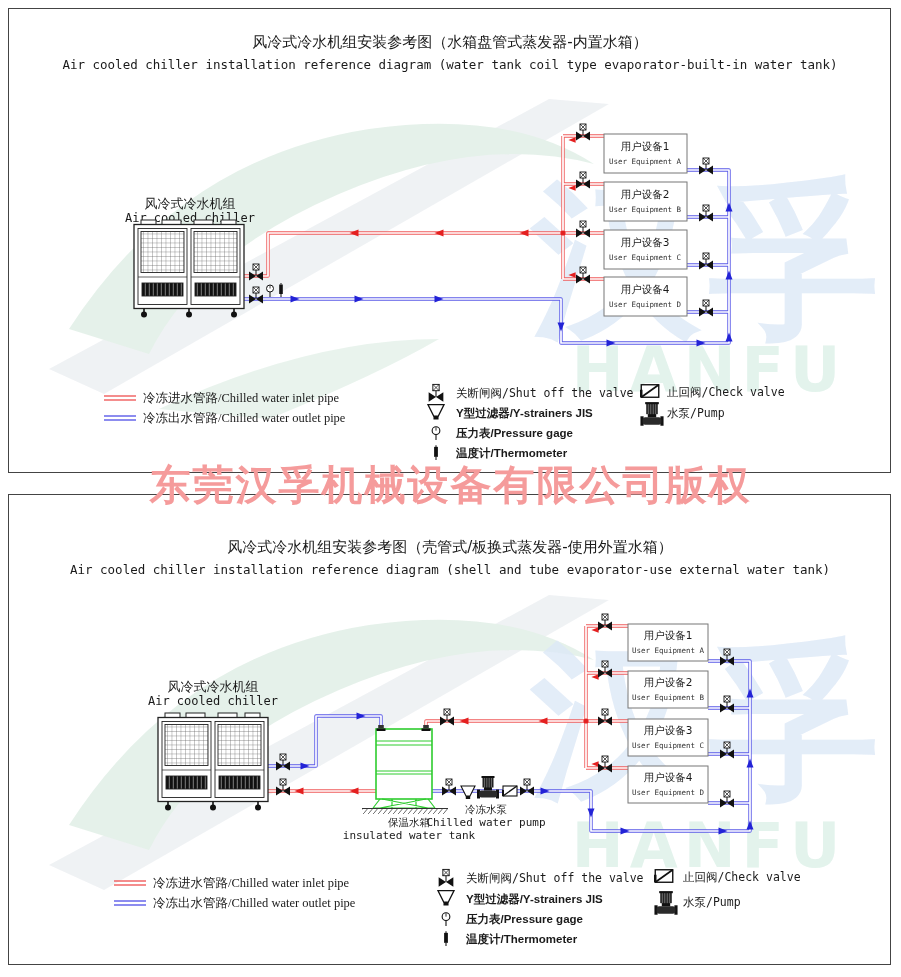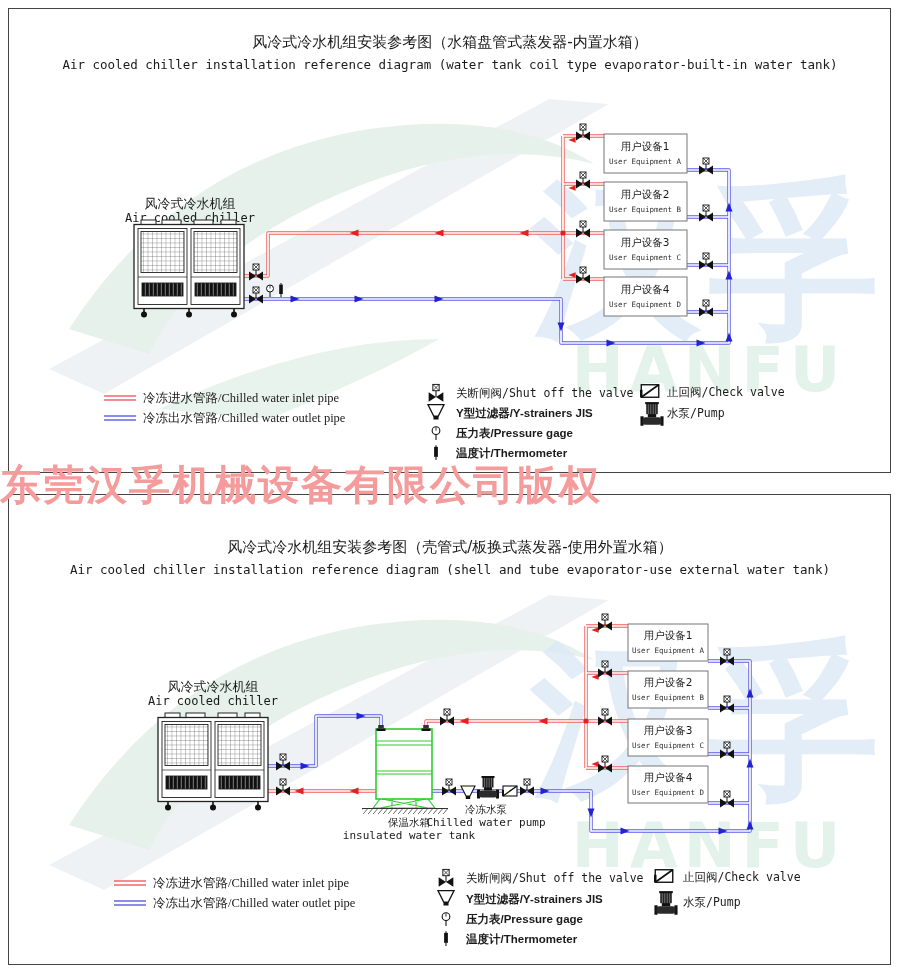--- a/index.html
+++ b/index.html
@@ -21,21 +21,21 @@
   .lbl-en{font-size:12px;font-family:"DejaVu Sans Mono",monospace;}
   .eq-zh{font-size:10.5px;}
   .eq-en{font-size:7.5px;font-family:"DejaVu Sans Mono",monospace;fill:#333;}
   .sm-zh{font-size:10.5px;}
   .sm-en{font-size:11px;font-family:"DejaVu Sans Mono",monospace;}
   .leg-serif{font-size:12.5px;font-family:"Liberation Serif",serif;}
   .leg-mono{font-size:11.5px;font-family:"DejaVu Sans Mono",monospace;}
   .leg-bold{font-size:11.5px;font-family:"Liberation Sans",sans-serif;font-weight:bold;}
   .wm-zh{font-size:170px;font-weight:bold;fill:#d6e4f5;opacity:.85;letter-spacing:8px;}
   .wm-en{font-size:62px;font-weight:bold;fill:#d8efe5;opacity:.9;letter-spacing:6px;}
-  #copyright{position:absolute;left:0;top:458px;width:901px;text-align:left;
+  #copyright{position:absolute;left:0;top:458px;width:901px;text-align:center;
     font-size:41px;font-weight:bold;color:#f59b9b;letter-spacing:2px;z-index:9;}
 </style>
 </head>
 <body>
 
 <div id="stage">
 
 <svg width="0" height="0" style="position:absolute" aria-hidden="true">
   <defs>
     <pattern id="mesh" width="4.5" height="4.5" patternUnits="userSpaceOnUse">

